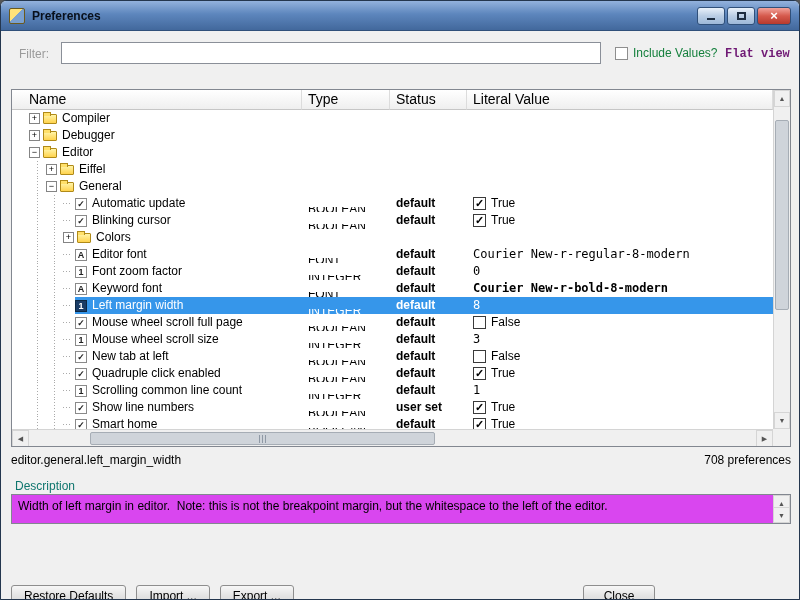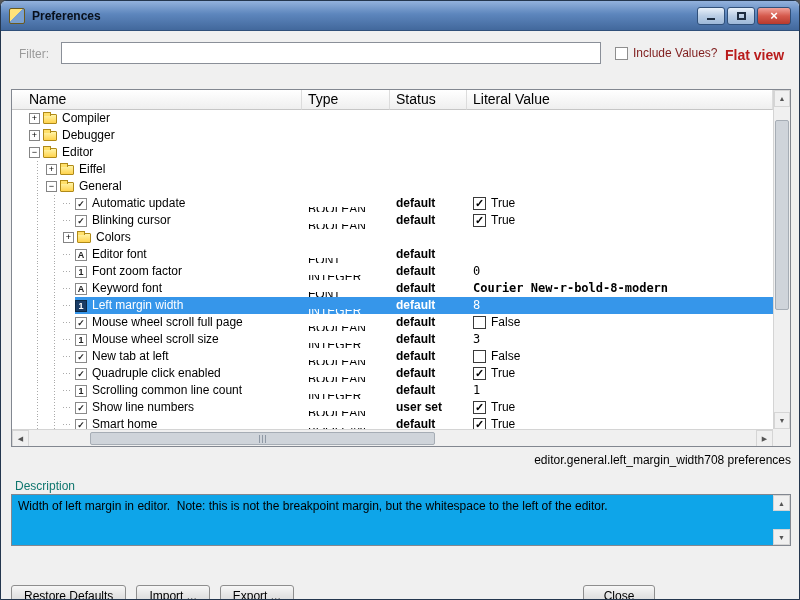--- a/index.html
+++ b/index.html
@@ -27,22 +27,22 @@
   .glyph-max { width:9px; height:8px; border:2px solid #1c2c40; background:transparent; }
 
   
   .filterrow { position:absolute; left:0; top:38px; width:100%; height:28px; }
   .filter-label { position:absolute; left:18px; top:8px; font-size:12px; color:#9a9a9a; }
   .filter-input { position:absolute; left:60px; top:3px; width:540px; height:22px;
                   border:1px solid #8a8f98; background:#fff; font-size:12px; padding:0 4px;
                   font-family:"Liberation Sans",sans-serif; }
   .inc-wrap { position:absolute; left:614px; top:7px; display:flex; align-items:center; }
   .cbx { width:13px; height:13px; border:1px solid #8e8e8e; background:#fff; }
-  .inc-label { margin-left:5px; font-size:12px; color:#7f1d1d; }
-  .flatview { position:absolute; left:724px; top:8px; font-size:14px; font-weight:bold; color:#b91c1c; cursor:default; }
+  .inc-label { margin-left:5px; font-size:12px; color:#15803d; }
+  .flatview { position:absolute; left:724px; top:8px; font-size:12px; font-weight:bold; color:#701a75; cursor:default;font-family:Liberation Mono, monospace; }
 
   
   .treepanel { position:absolute; left:10px; top:88px; width:780px; height:358px;
                background:#fff; border:1px solid #828790; overflow:hidden; }
   .thead { display:flex; height:20px; width:calc(100% - 17px); }
   .hcell { font-size:14px; color:#000; line-height:19px; padding-left:6px;
            background:linear-gradient(#ffffff,#efefef);
            border-right:1px solid #dcdcdc; border-bottom:1px solid #c6c6c6;
            white-space:nowrap; overflow:hidden; }
   .h-name { width:290px; padding-left:17px; }
@@ -98,27 +98,27 @@
             background:#cfd4da; border:1px solid #a6adb5; border-radius:2px; }
   .hthumb { position:absolute; left:78px; width:345px; top:2px; height:13px;
             background:#cfd4da; border:1px solid #a6adb5; border-radius:2px;
             display:flex; align-items:center; justify-content:center; }
   .hgrip { width:8px; height:8px;
            background:repeating-linear-gradient(to right,#8f99a5 0 1px,transparent 1px 3px); }
   .hs-right { margin-left:auto; }
 
   
   .statusbar { position:absolute; left:10px; top:450px; width:780px; height:18px;
-               display:flex; justify-content:flex-end; align-items:center; }
+               display:flex; justify-content:space-between; align-items:center; }
   .statusbar div { font-size:12px; color:#000; }
 
   
   .desc-label { position:absolute; left:14px; top:478px; font-size:12px; color:#0f766e; }
-  .descbox { position:absolute; left:10px; top:493px; width:780px; height:52px;
-             background:#0ea5e9; border:1px solid #828790; }
+  .descbox { position:absolute; left:10px; top:493px; width:780px; height:30px;
+             background:#d946ef; border:1px solid #828790; }
   .desc-text { position:absolute; left:6px; top:4px; right:24px; font-size:12px; color:#000;
                white-space:pre-wrap; line-height:15px; }
   .descbox .sbtn { position:absolute; right:0; width:17px; height:16px; }
   .descbox .up { top:0; }
   .descbox .down { bottom:0; }
 
   
   .btnrow { position:absolute; left:10px; top:584px; width:644px; height:23px;
             display:flex; }
   .pbtn { height:22px; padding:0 12px; font-size:12px; color:#000;
@@ -294,20 +294,23 @@
             <span class="prefix">
               <span class="guide"></span>
               <span class="guide"></span>
               <span class="dash"></span>
             </span>
             <span class="icon pref">A</span>
             <span class="nametext">Editor font</span>
           </div>
           <div class="cell ctype">FONT</div>
           <div class="cell cstatus">default</div>
+          <div class="cell cvalue">
+            <span class="vtext mono">Courier New-r-regular-8-modern</span>
+          </div>
         </div>
         <div class="trow">
           <div class="cell cname">
             <span class="prefix">
               <span class="guide"></span>
               <span class="guide"></span>
               <span class="dash"></span>
             </span>
             <span class="icon pref">1</span>
             <span class="nametext">Font zoom factor</span>

